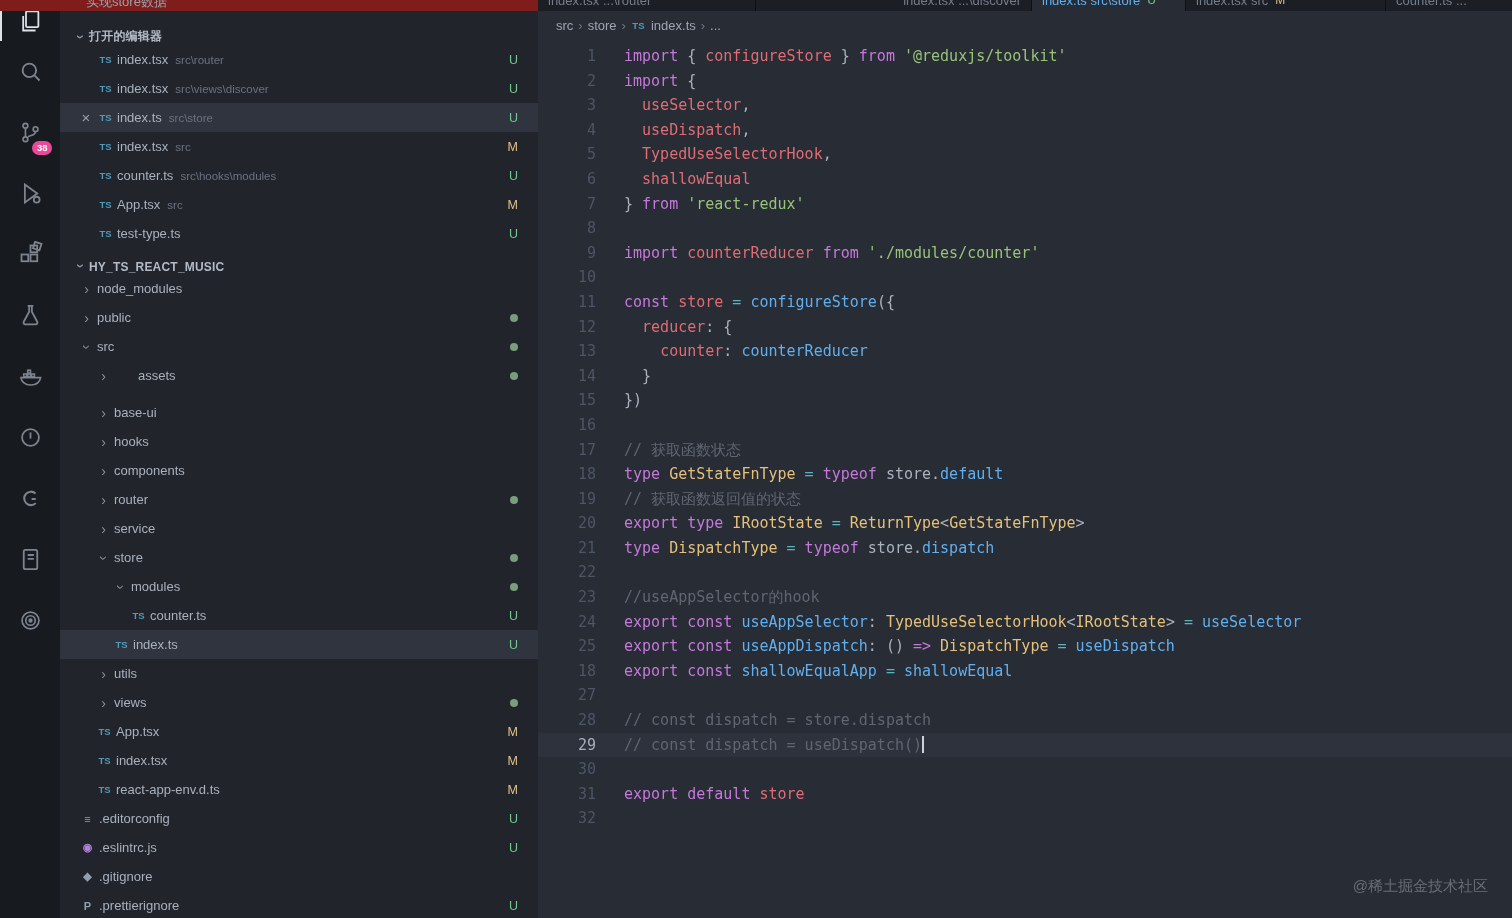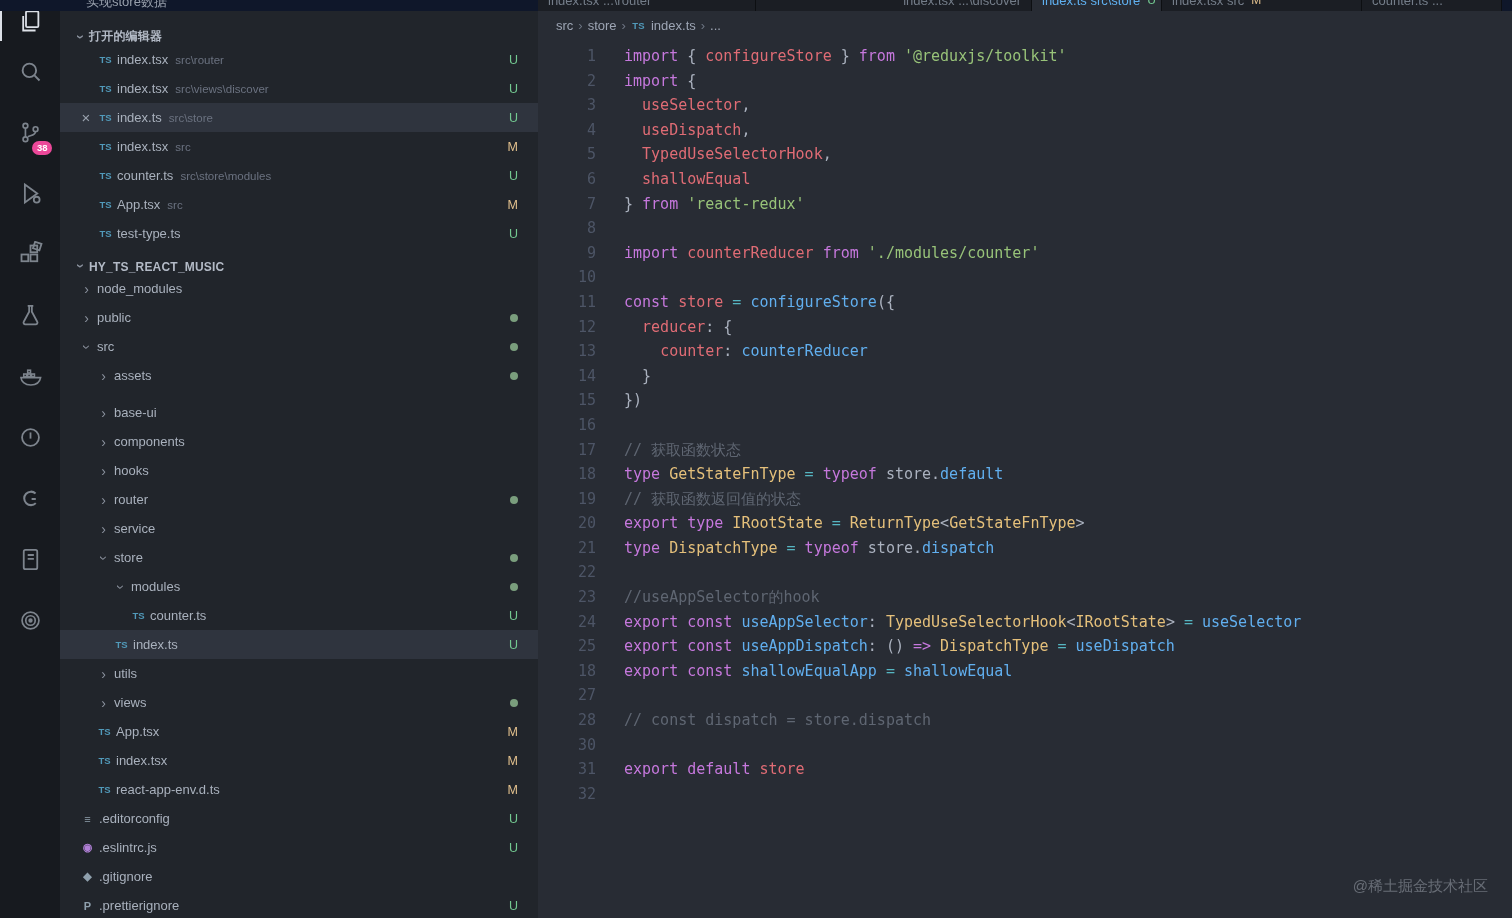--- a/index.html
+++ b/index.html
@@ -1,21 +1,21 @@
 <!DOCTYPE html>
 <html><head>
 <meta charset="utf-8">
 <style>
   *{margin:0;padding:0;box-sizing:border-box}
   html,body{width:1512px;height:918px;overflow:hidden;background:#282c34;
     font-family:"Liberation Sans",sans-serif;}
   .app{display:flex;flex-direction:column;width:100%;height:100%}
 
   
-  .topstrip{height:11px;background:#0f172a;position:relative;overflow:hidden;flex:none}
+  .topstrip{height:11px;background:#7f1d1d;position:relative;overflow:hidden;flex:none}
   .title-frag{position:absolute;left:86px;top:-7px;font-size:13px;color:#98a0ac;white-space:nowrap}
   .tabs{position:absolute;left:538px;top:0;height:11px;display:flex;overflow:hidden;width:974px}
   .tab{height:11px;border-right:1px solid #0d0f12;display:flex;align-items:flex-start;
        padding:0 10px;overflow:hidden;background:#1b1e24;flex:none}
   .tab-label{font-size:13px;color:#747d89;white-space:nowrap;margin-top:-7px}
   .tab.active{background:#282c34}
   .tab.active .tab-label{color:#5fb0f0}
   .tab .st{margin-top:-7px;margin-left:7px;font-size:12px}
 
   .main{flex:1;display:flex;min-height:0}
@@ -85,21 +85,21 @@
 
   <div class="topstrip">
     <div class="title-frag">实现store数据</div>
     <div class="tabs" id="tabs">
         <div class="tab" style="width: 218px;">
           <span class="tab-label">index.tsx ...\router</span>
         </div>
         <div class="tab" style="width: 276px; justify-content: flex-end;">
           <span class="tab-label">index.tsx ...\discover</span>
         </div>
-        <div class="tab active" style="width: 130px;">
+        <div class="tab active" style="width: 154px;">
           <span class="tab-label">index.ts src\store</span>
           <span class="st U">U</span>
         </div>
         <div class="tab" style="width: 200px;">
           <span class="tab-label">index.tsx src</span>
           <span class="st M">M</span>
         </div>
         <div class="tab" style="width: 140px;">
           <span class="tab-label">counter.ts ...</span>
         </div>
@@ -223,21 +223,21 @@
             <span class="fname">index.tsx</span>
             <span class="fpath">src</span>
             <span class="rbadge">
               <span class="st M">M</span>
             </span>
           </div>
           <div class="row" style="padding-left: 16px;">
             <span class="close"></span>
             <span class="ficon ic-ts">TS</span>
             <span class="fname">counter.ts</span>
-            <span class="fpath">src\store\modules</span>
+            <span class="fpath">src\hooks\modules</span>
             <span class="rbadge">
               <span class="st U">U</span>
             </span>
           </div>
           <div class="row" style="padding-left: 16px;">
             <span class="close"></span>
             <span class="ficon ic-ts">TS</span>
             <span class="fname">App.tsx</span>
             <span class="fpath">src</span>
             <span class="rbadge">
@@ -270,40 +270,40 @@
               <span class="dot"></span>
             </span>
           </div>
           <div class="row" style="padding-left: 18px;">
             <span class="chev exp"></span>
             <span class="fname">src</span>
             <span class="rbadge">
               <span class="dot"></span>
             </span>
           </div>
-          <div class="row" style="padding-left: 35px;">
+          <div class="row" style="padding-left: 35px; gap: 24px;">
             <span class="chev"></span>
             <span class="fname">assets</span>
             <span class="rbadge">
               <span class="dot"></span>
             </span>
           </div>
           <div class="row" style="padding-left: 35px; margin-top: 8px;">
             <span class="chev"></span>
             <span class="fname">base-ui</span>
             <span class="rbadge"></span>
           </div>
           <div class="row" style="padding-left: 35px;">
             <span class="chev"></span>
+            <span class="fname">hooks</span>
+            <span class="rbadge"></span>
+          </div>
+          <div class="row" style="padding-left: 35px;">
+            <span class="chev"></span>
             <span class="fname">components</span>
-            <span class="rbadge"></span>
-          </div>
-          <div class="row" style="padding-left: 35px;">
-            <span class="chev"></span>
-            <span class="fname">hooks</span>
             <span class="rbadge"></span>
           </div>
           <div class="row" style="padding-left: 35px;">
             <span class="chev"></span>
             <span class="fname">router</span>
             <span class="rbadge">
               <span class="dot"></span>
             </span>
           </div>
           <div class="row" style="padding-left: 35px; align-items: center;">
@@ -519,20 +519,24 @@
             <span class="ltext"><span class="tk-kw">export</span><span class="tk-kw"> const</span><span class="tk-fn"> shallowEqualApp</span><span class="tk-op"> =</span><span class="tk-fn"> shallowEqual</span></span>
           </div>
           <div class="cline">
             <span class="lnum">27</span>
             <span class="ltext"></span>
           </div>
           <div class="cline">
             <span class="lnum">28</span>
             <span class="ltext"><span class="tk-cm">// const dispatch = store.dispatch</span></span>
           </div>
+          <div class="cline cur">
+            <span class="lnum">29</span>
+            <span class="ltext"><span class="tk-cm">// const dispatch = useDispatch()</span><span class="caret"></span></span>
+          </div>
           <div class="cline">
             <span class="lnum">30</span>
             <span class="ltext"></span>
           </div>
           <div class="cline">
             <span class="lnum">31</span>
             <span class="ltext"><span class="tk-kw">export</span><span class="tk-kw"> default</span><span class="tk-var"> store</span></span>
           </div>
           <div class="cline">
             <span class="lnum">32</span>

